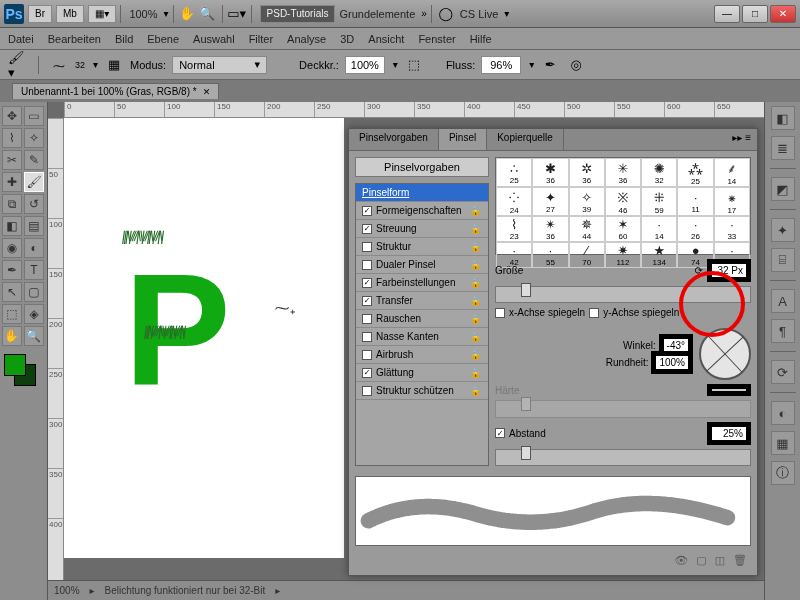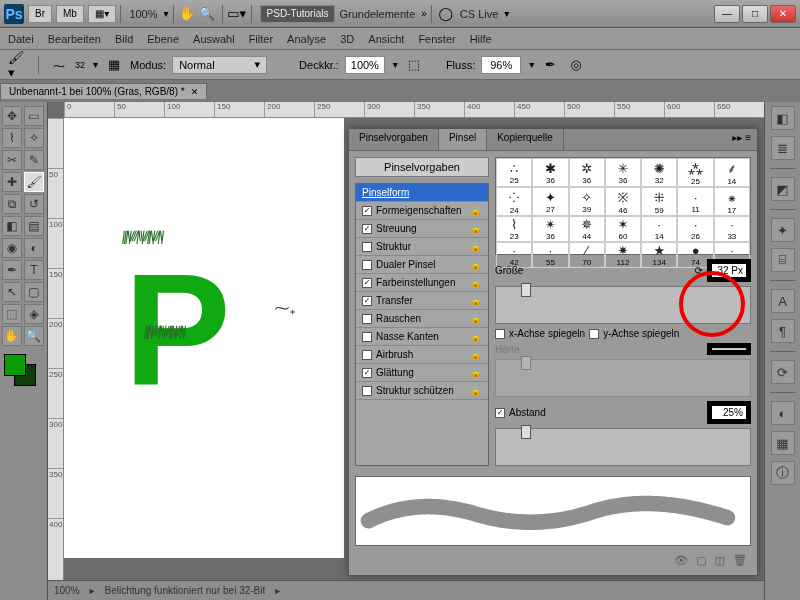--- a/index.html
+++ b/index.html
@@ -13,21 +13,21 @@
 .win-btns { margin-left:auto; display:flex; gap:2px; }
 .win-btn { width:26px; height:18px; border:1px solid #666; background:linear-gradient(#ddd,#bbb); font-size:10px; display:flex; align-items:center; justify-content:center; border-radius:2px; }
 .win-close { background:linear-gradient(#e66,#c33); color:#fff; }
 .menubar { height:22px; background:#9a9a9a; display:flex; align-items:center; padding:0 8px; gap:14px; border-bottom:1px solid #666; }
 .menubar span { font-size:11px; color:#222; }
 .optbar { height:30px; background:#9a9a9a; display:flex; align-items:center; padding:0 8px; gap:6px; border-bottom:1px solid #666; }
 .opt-icon { width:20px; height:20px; display:flex; align-items:center; justify-content:center; font-size:13px; }
 .opt-label { font-size:11px; }
 .opt-sel { background:#ccc; border:1px solid #888; font-size:11px; padding:1px 6px; height:18px; display:flex; align-items:center; }
 .opt-input { width:40px; height:18px; font-size:11px; background:#fff; border:1px solid #888; text-align:center; }
-.tabbar { height:22px; background:#7a7a7a; display:flex; align-items:center; padding-left:0; }
+.tabbar { height:22px; background:#7a7a7a; display:flex; align-items:center; padding-left:12px; }
 .doctab { background:#aaa; border:1px solid #666; border-bottom:none; padding:2px 8px; font-size:10px; display:flex; align-items:center; gap:6px; }
 .doctab .x { font-size:9px; }
 .main { display:flex; height:498px; }
 .toolbox { width:48px; background:#8d8d8d; border-right:1px solid #555; display:flex; flex-direction:column; padding:4px 2px; }
 .tool-row { display:flex; gap:2px; margin-bottom:2px; }
 .tool { width:20px; height:20px; background:#9a9a9a; border:1px solid #777; font-size:12px; display:flex; align-items:center; justify-content:center; color:#333; }
 .tool.active { background:#ddd; border:1px solid #fff; }
 .swatches { margin-top:6px; position:relative; width:40px; height:34px; }
 .sw-fg { width:22px; height:22px; background:#0b9b0b; border:1px solid #000; position:absolute; top:0; left:2px; }
 .sw-bg { width:22px; height:22px; background:#0e3e0e; border:1px solid #000; position:absolute; top:10px; left:12px; }
@@ -465,20 +465,27 @@
           <span>⟳</span>
           <div class="num">32 Px</div>
         </div>
         <div class="slider"></div>
         <div class="chkline">
           <span class="pv-chk"></span>
             <span>x-Achse spiegeln</span>
           <span class="pv-chk"></span>
             <span>y-Achse spiegeln</span>
         </div>
+        <div class="angle-row" style="margin-top:6px">
+          <div style="display:flex;flex-direction:column;gap:6px;align-items:flex-end">
+            <div><span>Winkel:</span> <span class="num">-43°</span></div>
+            <div><span>Rundheit:</span> <span class="num">100%</span></div>
+          </div>
+          <div class="angle-circle"></div>
+        </div>
         <div class="red-ring"></div>
         <div class="slider-row" style="color:#777">
           <span>Härte</span>
             <span style="flex:1"></span>
             <div class="num" style="background:#ccc"></div>
         </div>
         <div class="slider" style="opacity:.4"></div>
         <div class="slider-row">
           <span class="pv-chk">✓</span>
           <span>Abstand</span>

